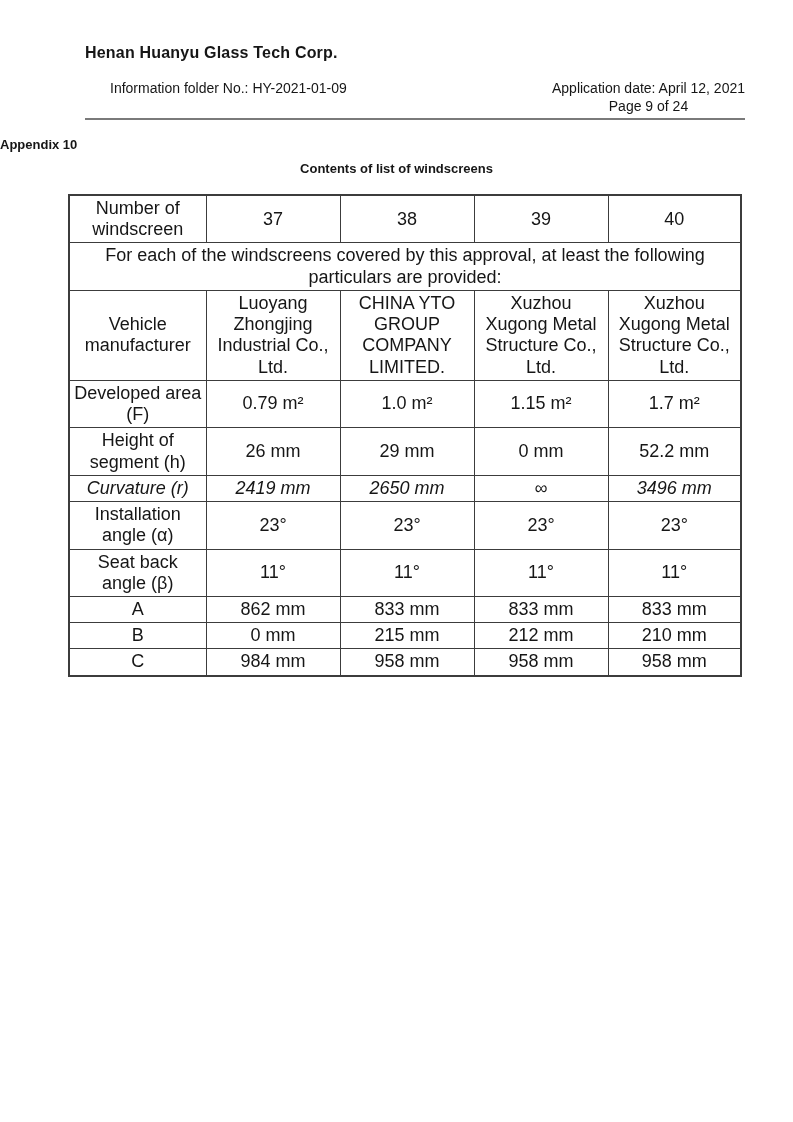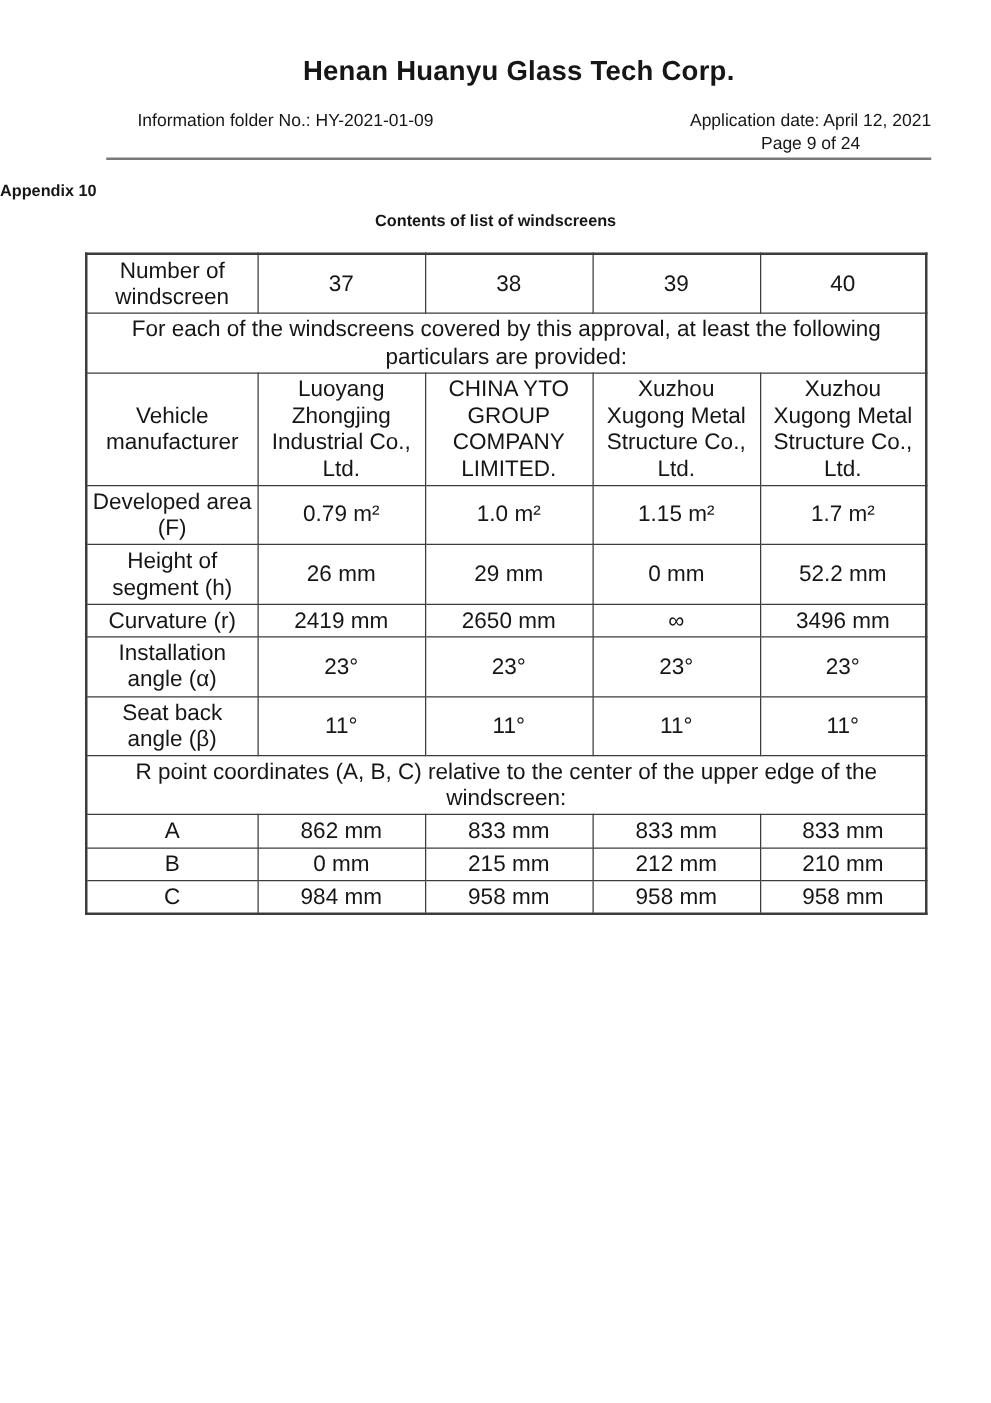--- a/index.html
+++ b/index.html
@@ -14,22 +14,22 @@
     overflow: hidden;
     box-sizing: border-box;
   }
   .header-block {
     margin: 0 48px 0 85px;
     width: 660px;
     padding-top: 44px;
     box-sizing: border-box;
   }
   .company-title {
-    text-align: center;
-    font-size: 22px;
+    text-align: left;
+    font-size: 16px;
     font-weight: bold;
     letter-spacing: 0.2px;
     margin-bottom: 18px;
   }
   .info-row {
     display: flex;
     justify-content: space-between;
     align-items: flex-end;
     font-size: 14px;
     border-bottom: 2px solid #7a7a7a;
@@ -122,43 +122,40 @@
         <td>1.15 m²</td>
         <td>1.7 m²</td>
       </tr>
       <tr style="height:30px;">
         <td>Height of segment (h)</td>
         <td>26 mm</td>
         <td>29 mm</td>
         <td>0 mm</td>
         <td>52.2 mm</td>
       </tr>
-      <tr style="height:26px;">
+      <tr style="height:26px;font-style:italic;">
         <td>Curvature (r)</td>
         <td>2419 mm</td>
         <td>2650 mm</td>
         <td>∞</td>
         <td>3496 mm</td>
       </tr>
       <tr style="height:29px;">
         <td>Installation angle (α)</td>
         <td>23°</td>
         <td>23°</td>
         <td>23°</td>
         <td>23°</td>
       </tr>
       <tr style="height:24px;">
         <td>Seat back angle (β)</td>
         <td>11°</td>
         <td>11°</td>
         <td>11°</td>
         <td>11°</td>
-      </tr>
-      <tr style="height:24px;">
-        <td class="note-cell" colspan="5">R point coordinates (A, B, C) relative to the center of the upper edge of the windscreen:</td>
       </tr>
       <tr style="height:25px;">
         <td>A</td>
         <td>862 mm</td>
         <td>833 mm</td>
         <td>833 mm</td>
         <td>833 mm</td>
       </tr>
       <tr style="height:25px;">
         <td>B</td>

